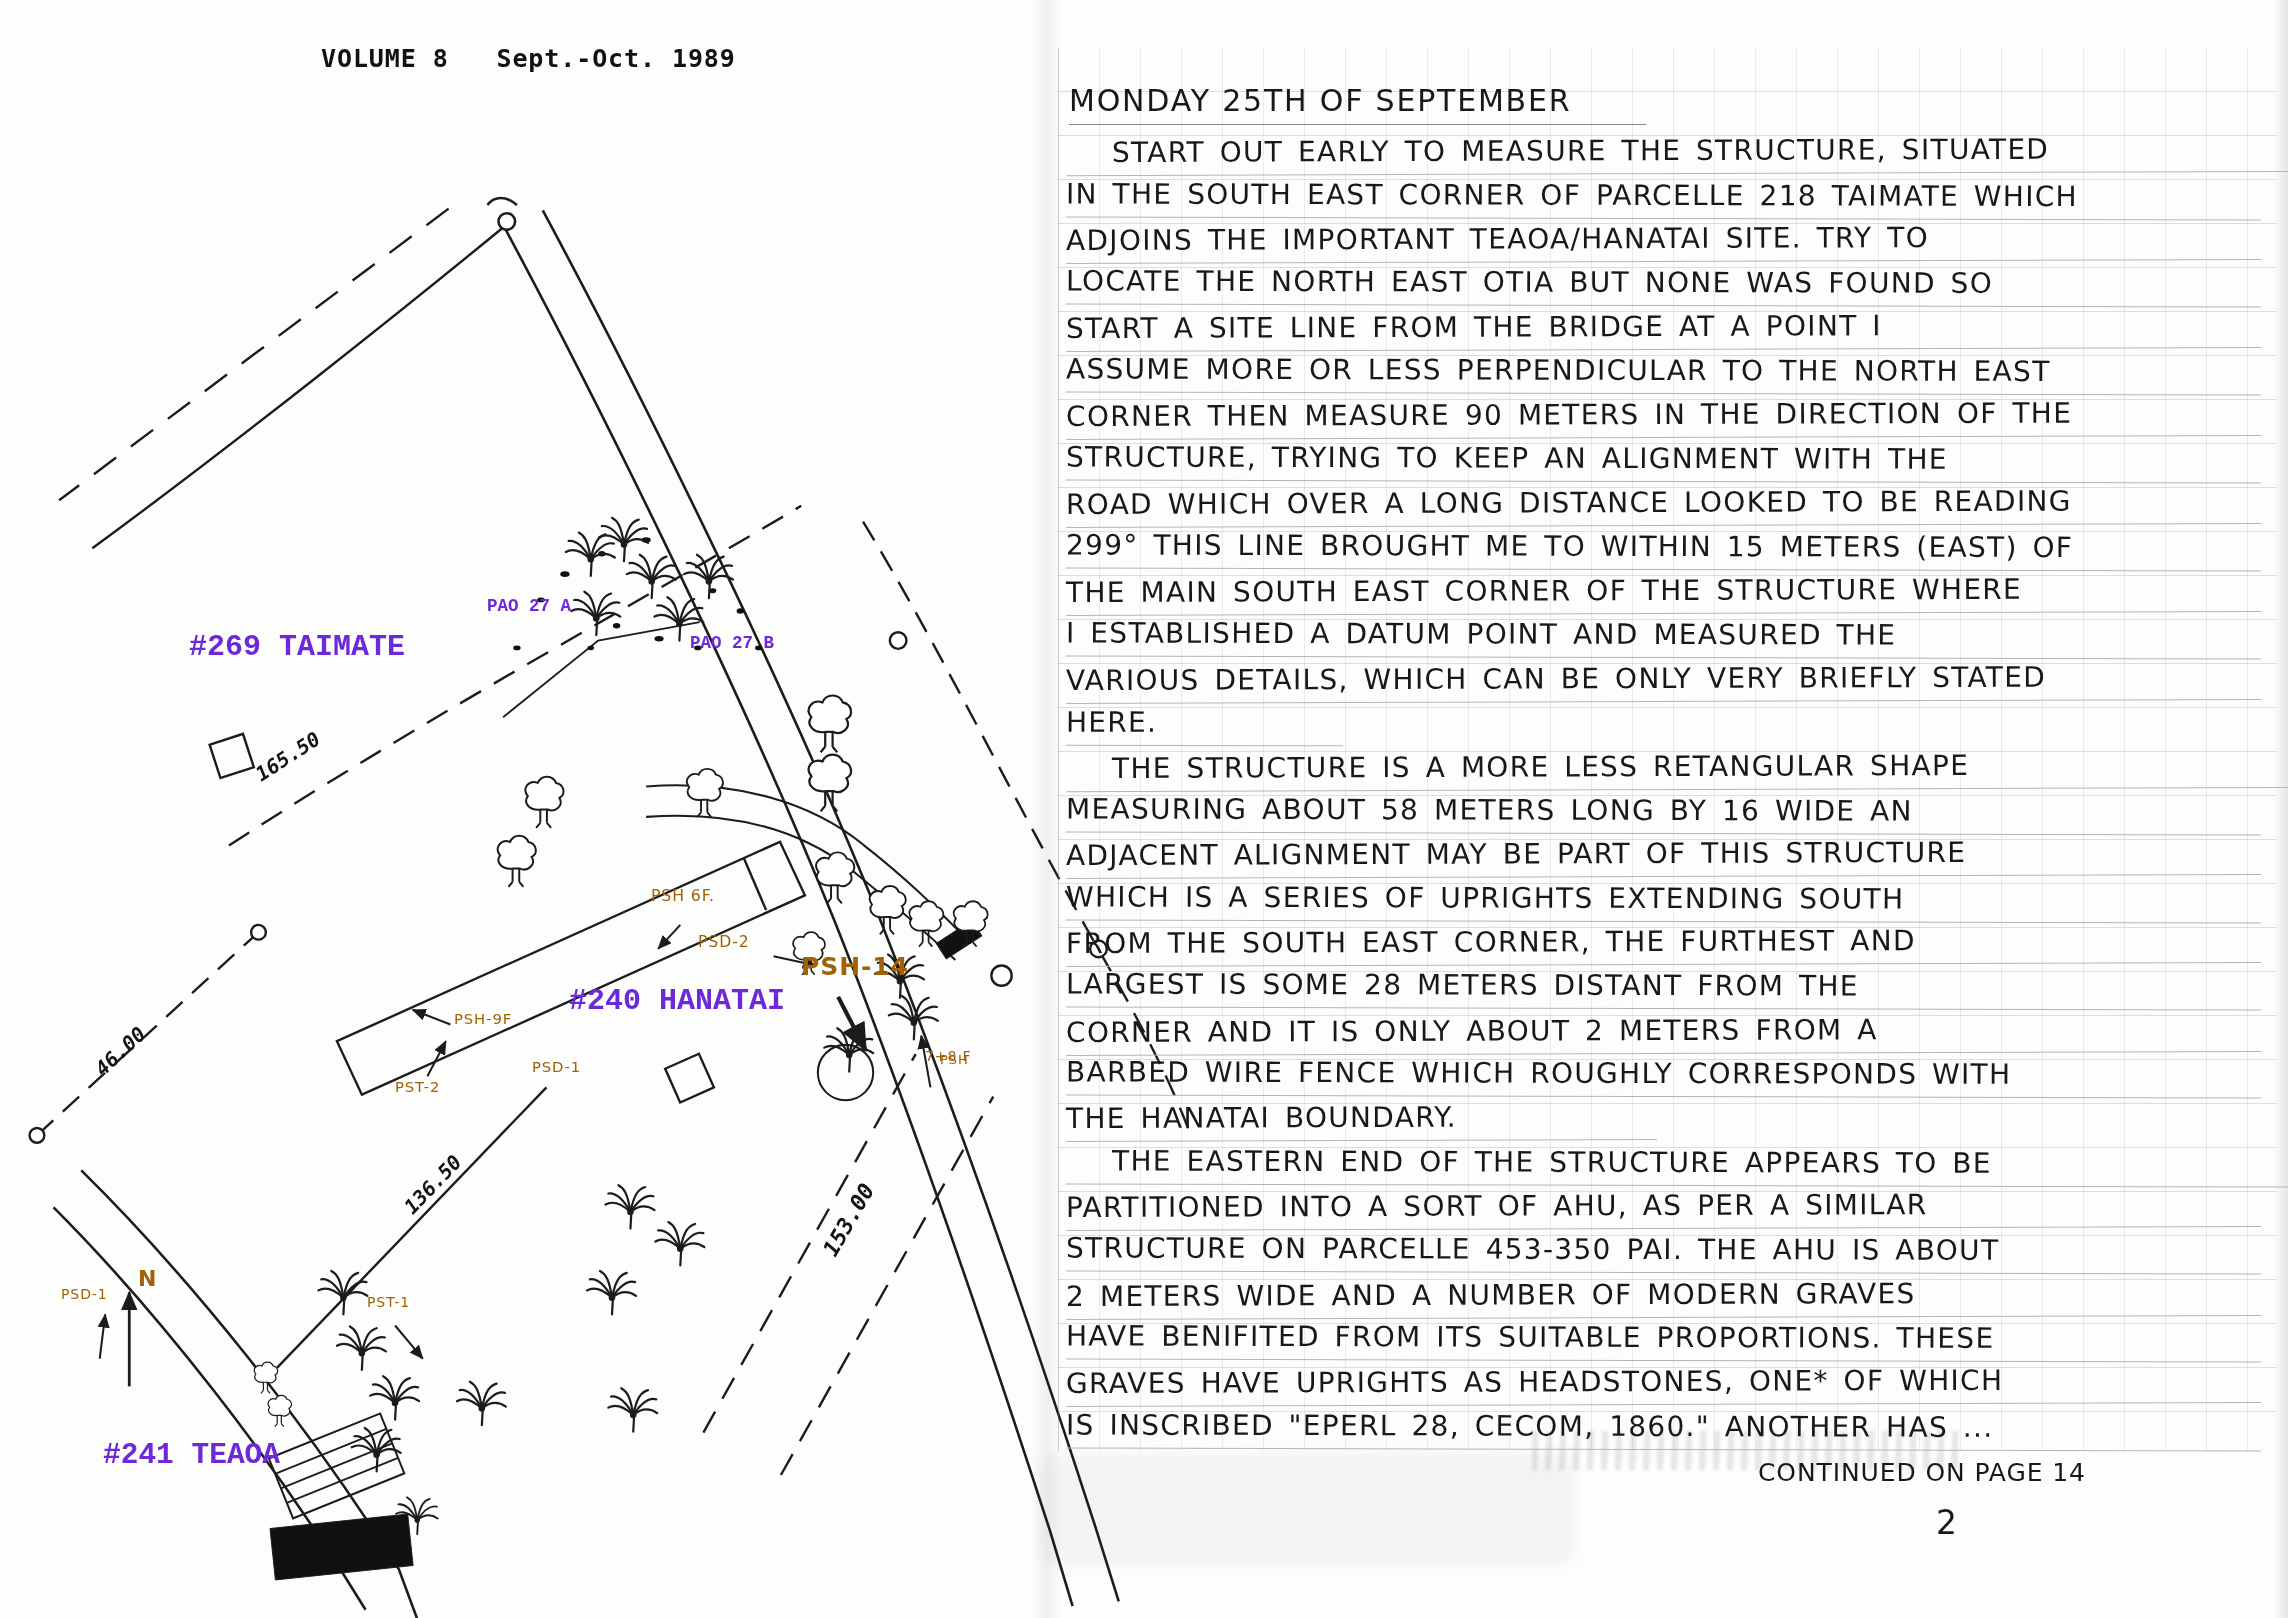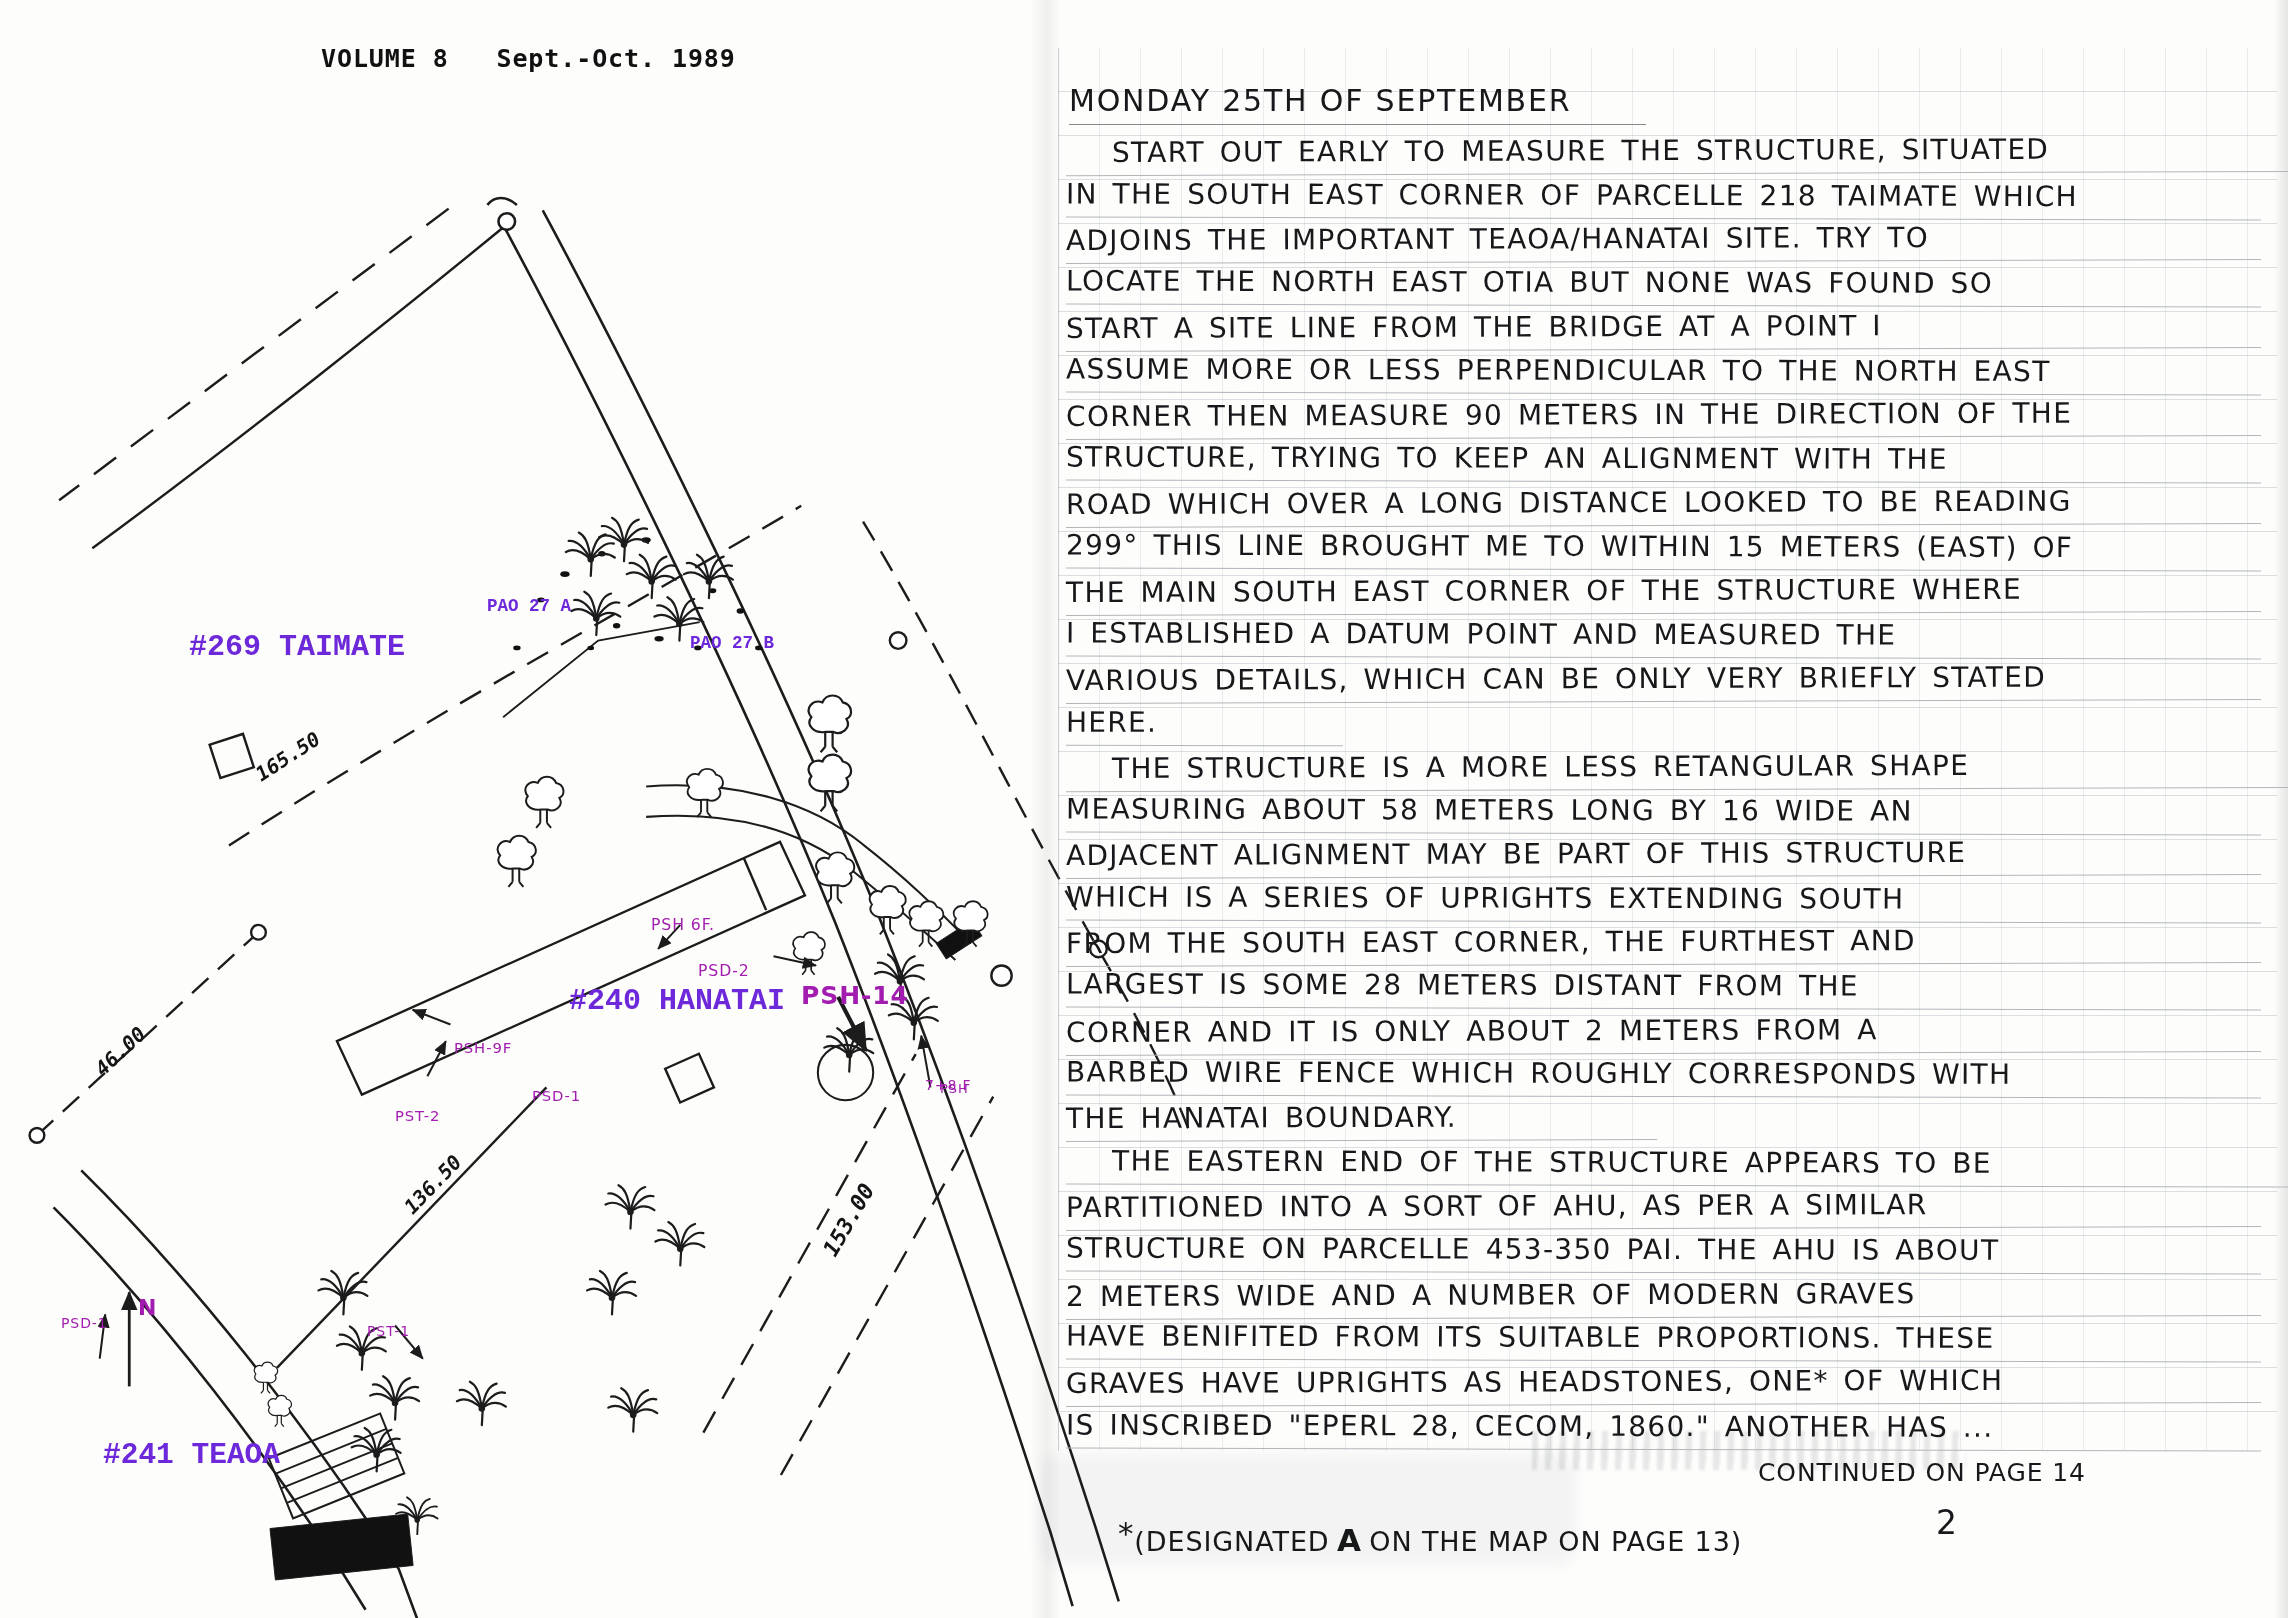--- a/index.html
+++ b/index.html
@@ -25,21 +25,21 @@
     font-family:"DejaVu Sans Mono",monospace;font-weight:bold;font-size:21px;
     letter-spacing:0;white-space:pre;color:#111;}
   
   .map-layer{position:absolute;left:0;top:0;width:1200px;height:1619px;}
   .mono-label{position:absolute;font-family:Liberation Mono, monospace;
     font-weight:bold;color:#6d28d9;white-space:pre;}
   .dim-label{position:absolute;font-family:"DejaVu Sans Mono",monospace;
     font-weight:bold;font-style:italic;font-size:20px;color:#141414;
     transform-origin:0 0;white-space:pre;}
   .hw-label{position:absolute;font-family:"DejaVu Sans",sans-serif;
-    font-weight:500;color:#a21caf;white-space:pre;letter-spacing:0.9px;margin-top:29px;}
+    font-weight:500;color:#a16207;white-space:pre;letter-spacing:0.9px;}
   
   .grid{position:absolute;left:1058px;top:48px;width:1218px;height:1403px;
     background-image:
       repeating-linear-gradient(to bottom,rgba(0,0,0,0) 0,rgba(0,0,0,0) 43px,rgba(120,130,142,.25) 43px,rgba(120,130,142,.25) 44px),
       repeating-linear-gradient(to right,rgba(0,0,0,0) 0,rgba(0,0,0,0) 40px,rgba(120,130,142,.14) 40px,rgba(120,130,142,.14) 41px);
     border-left:1.4px solid rgba(110,120,130,.35);}
   .notes-layer{position:absolute;left:0;top:0;width:2289px;height:1619px;}
   .date-heading{position:absolute;left:1069px;top:78px;width:577px;height:46px;
     font:500 30px "DejaVu Sans",sans-serif;letter-spacing:1.8px;line-height:46px;
     border-bottom:1.8px solid #85898c;white-space:nowrap;color:#17181a;}
@@ -257,21 +257,18 @@
     <div class="note-line indent r2" style="top:1141px;">THE EASTERN END OF THE STRUCTURE APPEARS TO BE</div>
     <div class="note-line r1" style="top:1184px;">PARTITIONED INTO A SORT OF AHU, AS PER A SIMILAR</div>
     <div class="note-line r2" style="top:1228px;">STRUCTURE ON PARCELLE 453-350 PAI. THE AHU IS ABOUT</div>
     <div class="note-line r1" style="top:1273px;">2 METERS WIDE AND A NUMBER OF MODERN GRAVES</div>
     <div class="note-line r2" style="top:1316px;">HAVE BENIFITED FROM ITS SUITABLE PROPORTIONS. THESE</div>
     <div class="note-line r1" style="top:1360px;">GRAVES HAVE UPRIGHTS AS HEADSTONES, ONE* OF WHICH</div>
     <div class="note-line r2" style="top:1405px;">IS INSCRIBED "EPERL 28, CECOM, 1860." ANOTHER HAS ...</div>
 
     <div class="continued">CONTINUED ON PAGE 14</div>
 
-    <div class="footnote">
-      <span class="star">*</span><span>(DESIGNATED</span><span class="big-a">A</span><span>ON THE MAP ON PAGE 13)</span>
-    </div>
 
     <div class="page-num">2</div>
   </div>
 
 </div>
 
 
 </body></html>

